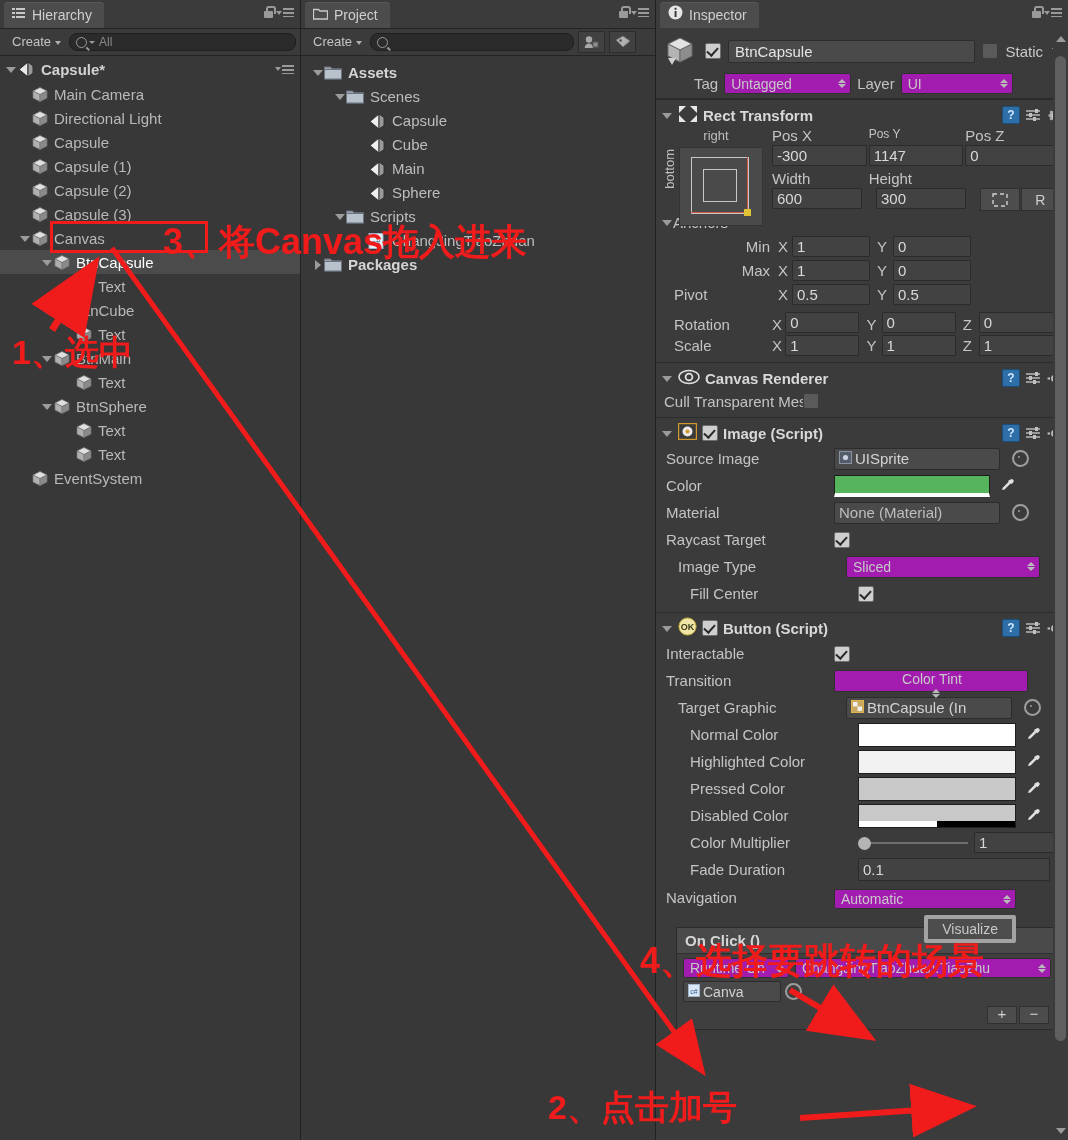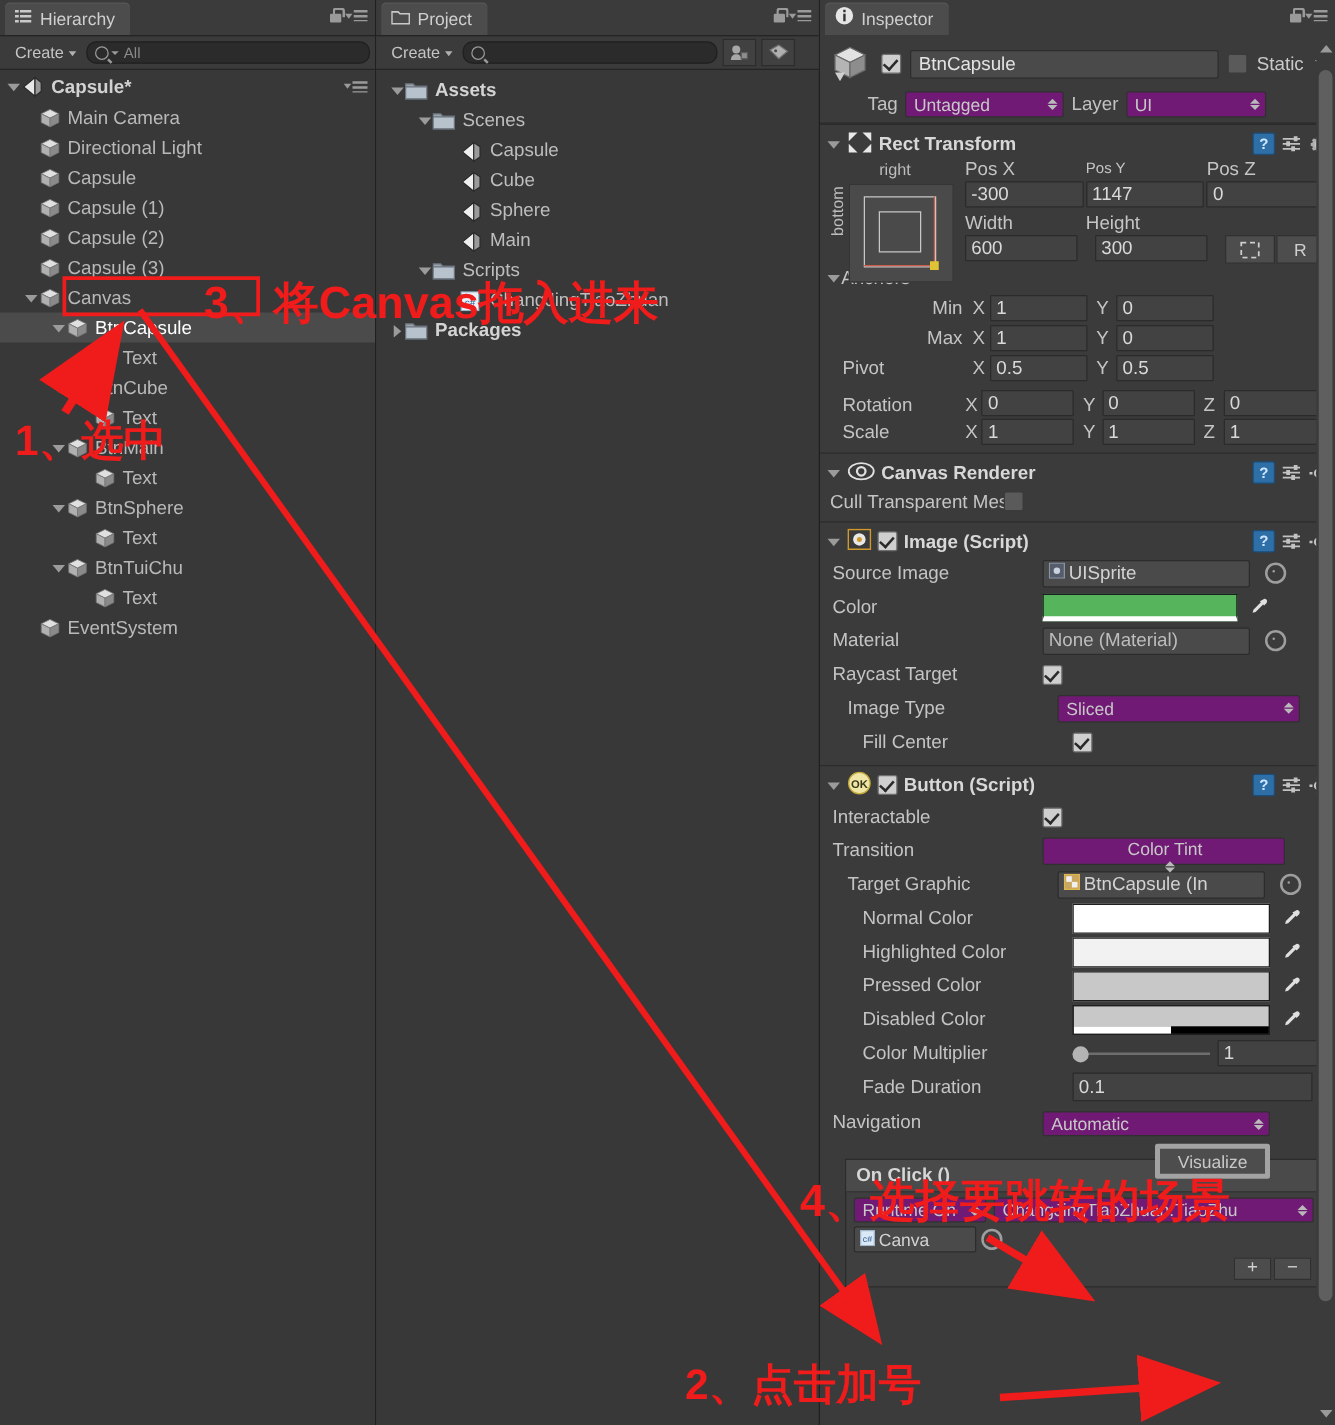--- a/index.html
+++ b/index.html
@@ -66,21 +66,21 @@
   .gorow1{display:flex;align-items:center;gap:7px;}
   .prefabcube{width:34px;height:34px;flex:none;position:relative;}
   .chk{width:14px;height:14px;background:#cfcfcf;border:1px solid #6e6e6e;border-radius:2px;position:relative;flex:none;}
   .chk.on:after{content:"";position:absolute;left:3px;top:1px;width:5px;height:9px;border:solid #2a2a2a;border-width:0 2px 2px 0;transform:rotate(42deg);}
   .chk.off{background:#5a5a5a;border-color:#3b3b3b;}
   .namefield{flex:1;height:21px;background:#4a4a4a;border:1px solid #2d2d2d;border-radius:2px;color:#e4e4e4;font-size:15px;display:flex;align-items:center;padding:0 6px;}
   .staticlbl{font-size:15px;color:#c9c9c9;}
   .statdd{width:0;height:0;border-left:5px solid transparent;border-right:5px solid transparent;border-top:6px solid #c0c0c0;margin-left:2px;}
   .gorow2{display:flex;align-items:center;gap:6px;margin-top:5px;padding-left:30px;}
   .lbl{font-size:15px;color:#c2c2c2;}
-  .popup{height:19px;background:#701a75;border:1px solid #303030;border-radius:2px;display:flex;align-items:center;justify-content:space-between;padding:0 4px 0 6px;color:#c8c8c8;font-size:14px;}
+  .popup{height:19px;background:#a21caf;border:1px solid #303030;border-radius:2px;display:flex;align-items:center;justify-content:space-between;padding:0 4px 0 6px;color:#c8c8c8;font-size:14px;}
   .popup .arrs{width:9px;height:13px;position:relative;flex:none;margin-left:6px;}
   .popup .arrs:before{content:"";position:absolute;left:1px;top:2px;border-left:4px solid transparent;border-right:4px solid transparent;border-bottom:4px solid #b9b9b9;}
   .popup .arrs:after{content:"";position:absolute;left:1px;bottom:2px;border-left:4px solid transparent;border-right:4px solid transparent;border-top:4px solid #b9b9b9;}
 
   .comp{border-top:1px solid #2c2c2c;padding:3px 0 5px 0;}
   .comphdr{display:flex;align-items:center;height:24px;padding-left:4px;gap:5px;}
   .comphdr .title{font-weight:bold;font-size:15px;color:#d8d8d8;}
   .comphdr .right{margin-left:auto;display:flex;align-items:center;gap:6px;padding-right:6px;}
   .helpico{width:16px;height:16px;background:#2f6fa8;border:1px solid #1b4e7a;border-radius:2px;color:#cfe6ff;font-size:12px;font-weight:bold;display:flex;align-items:center;justify-content:center;}
   .presetico{width:15px;height:14px;position:relative;}
@@ -341,32 +341,20 @@
         <span class="cube">
           <svg width="18" height="17" viewBox="0 0 18 17">
             <polygon points="2,5 9,1.5 16,5 9,8.5" fill="#e0e0e0" stroke="#777" stroke-width="0.7"></polygon>
             <polygon points="2,5 9,8.5 9,15.5 2,12" fill="#b0b0b0" stroke="#777" stroke-width="0.7"></polygon>
             <polygon points="16,5 9,8.5 9,15.5 16,12" fill="#8a8a8a" stroke="#777" stroke-width="0.7"></polygon>
           </svg>
         </span>
         <span>Text</span>
       </div>
       <div class="hrow">
-        <span style="width:36px;flex:none;"></span>
-        <span class="tri open"></span>
-        <span class="cube">
-          <svg width="18" height="17" viewBox="0 0 18 17">
-            <polygon points="2,5 9,1.5 16,5 9,8.5" fill="#e0e0e0" stroke="#777" stroke-width="0.7"></polygon>
-            <polygon points="2,5 9,8.5 9,15.5 2,12" fill="#b0b0b0" stroke="#777" stroke-width="0.7"></polygon>
-            <polygon points="16,5 9,8.5 9,15.5 16,12" fill="#8a8a8a" stroke="#777" stroke-width="0.7"></polygon>
-          </svg>
-        </span>
-        <span>BtnTuiChu</span>
-      </div>
-      <div class="hrow">
         <span style="width:58px;flex:none;"></span>
         <span style="width:13px;flex:none;"></span>
         <span class="cube">
           <svg width="18" height="17" viewBox="0 0 18 17">
             <polygon points="2,5 9,1.5 16,5 9,8.5" fill="#e0e0e0" stroke="#777" stroke-width="0.7"></polygon>
             <polygon points="2,5 9,8.5 9,15.5 2,12" fill="#b0b0b0" stroke="#777" stroke-width="0.7"></polygon>
             <polygon points="16,5 9,8.5 9,15.5 16,12" fill="#8a8a8a" stroke="#777" stroke-width="0.7"></polygon>
           </svg>
         </span>
         <span>Text</span>
@@ -466,30 +454,30 @@
           </svg></span>
         <span>Cube</span>
       </div>
       <div class="prow">
         <span style="width:54px;flex:none;"></span>
         <span style="width:13px;flex:none;"></span>
         <span class="fold"><svg width="19" height="17" viewBox="0 0 19 17">
             <polygon points="2,8.5 11,1 11,16" fill="#efefef" stroke="#2a2a2a" stroke-width="0.9"></polygon>
             <polygon points="11,1 11,16 16,12.5 16,4.5" fill="#9a9a9a" stroke="#2a2a2a" stroke-width="0.9"></polygon>
           </svg></span>
-        <span>Sphere</span>
+        <span>Main</span>
       </div>
       <div class="prow">
         <span style="width:54px;flex:none;"></span>
         <span style="width:13px;flex:none;"></span>
         <span class="fold"><svg width="19" height="17" viewBox="0 0 19 17">
             <polygon points="2,8.5 11,1 11,16" fill="#efefef" stroke="#2a2a2a" stroke-width="0.9"></polygon>
             <polygon points="11,1 11,16 16,12.5 16,4.5" fill="#9a9a9a" stroke="#2a2a2a" stroke-width="0.9"></polygon>
           </svg></span>
-        <span>Main</span>
+        <span>Sphere</span>
       </div>
       <div class="prow">
         <span style="width:32px;flex:none;"></span>
         <span class="tri open"></span>
         <span class="fold"><svg width="18" height="15" viewBox="0 0 18 15">
             <path d="M0.5 2h6l1.6 1.8h9.4V14H0.5z" fill="#9aa4ae" stroke="#6b737c"></path>
             <path d="M0.5 4.5h17V14H0.5z" fill="#b8c2cc" stroke="#6b737c"></path>
           </svg></span>
         <span>Scripts</span>
       </div>

